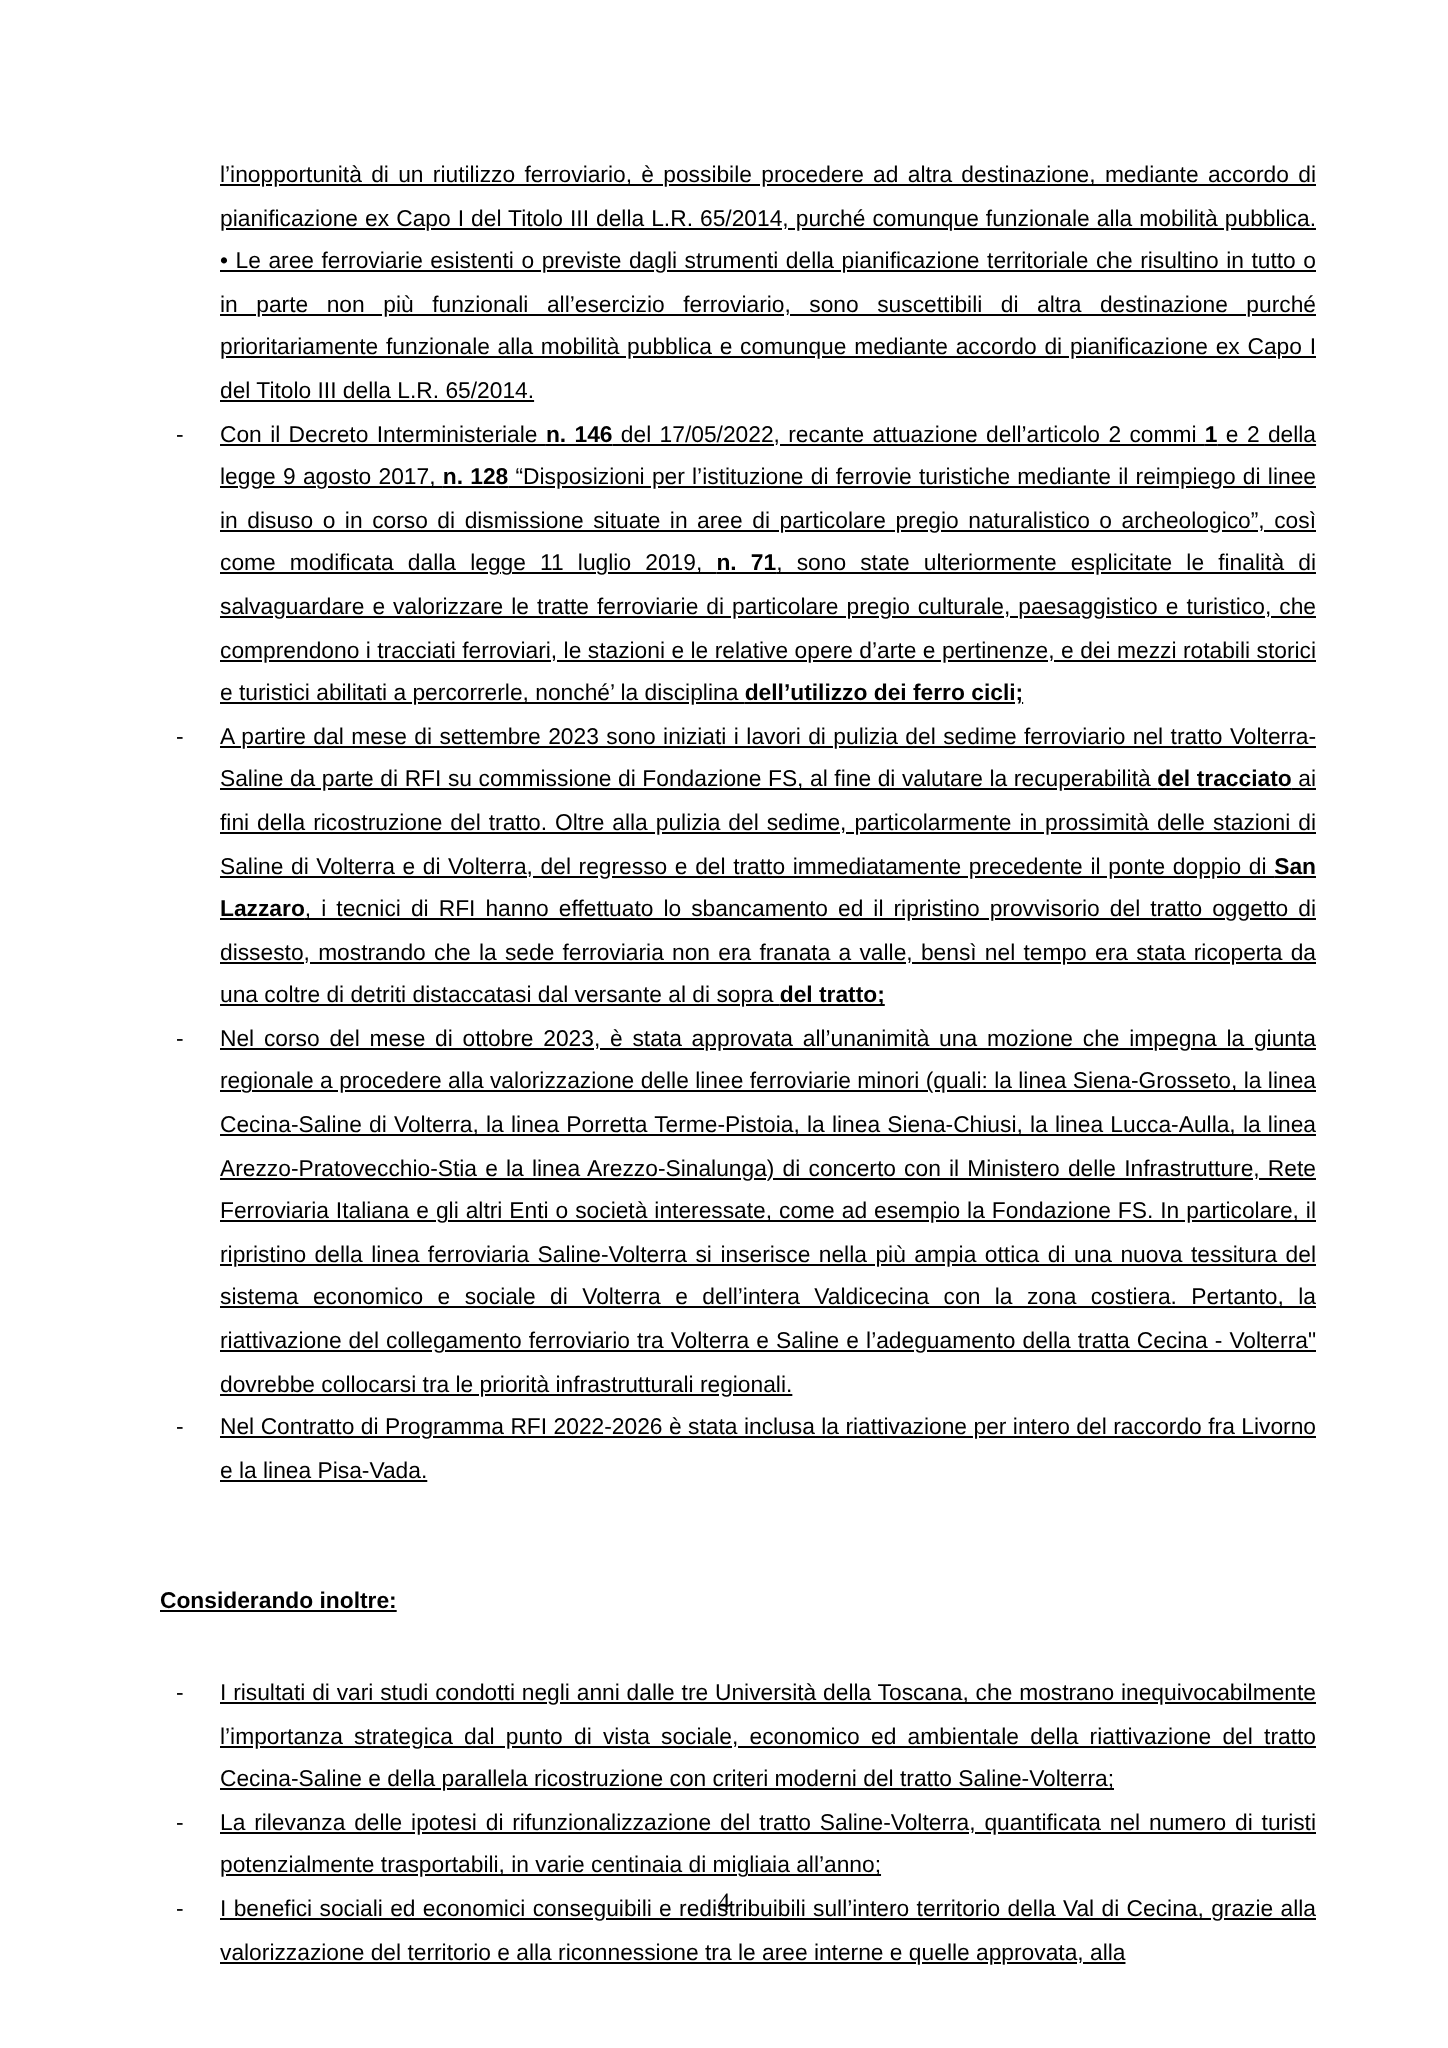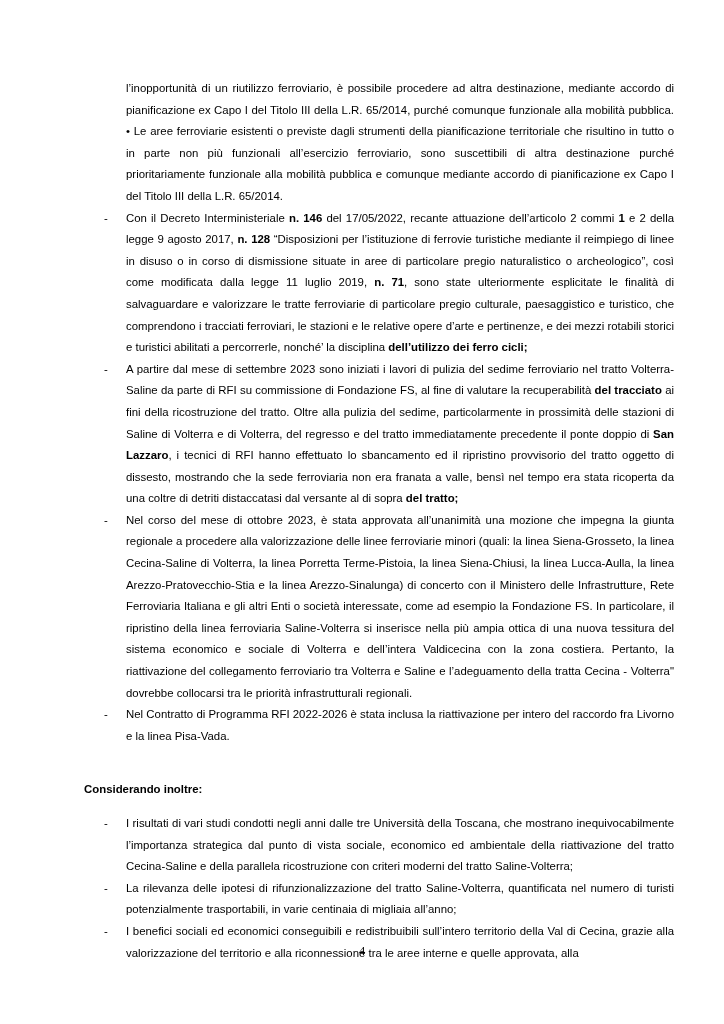--- a/index.html
+++ b/index.html
@@ -15,23 +15,24 @@
     position: relative;
     width: 724px;
     height: 1024px;
     margin: 0 auto;
     background: #ffffff;
     overflow: hidden;
     box-sizing: border-box;
   }
   .content {
     position: absolute;
-    left: 84px;
+    left: 68px;
     top: 78px;
     width: 590px;
+    text-decoration: underline;
   }
   .para {
     font-size: 11.4px;
     line-height: 21.6px;
     text-align: justify;
     text-justify: inter-word;
     margin: 0;
     padding: 0;
   }
   .lead-para {
@@ -62,21 +63,21 @@
   .bullet-item > .btext {
     display: block;
   }
   b, .b {
     font-weight: bold;
   }
   .section-heading {
     font-size: 11.4px;
     line-height: 21.6px;
     font-weight: bold;
-    margin: 0;
+    margin: 12px;
     padding: 0;
     text-align: left;
   }
   .spacer-lg {
     height: 32px;
   }
   .spacer-sm {
     height: 12px;
   }
   .page-number {

